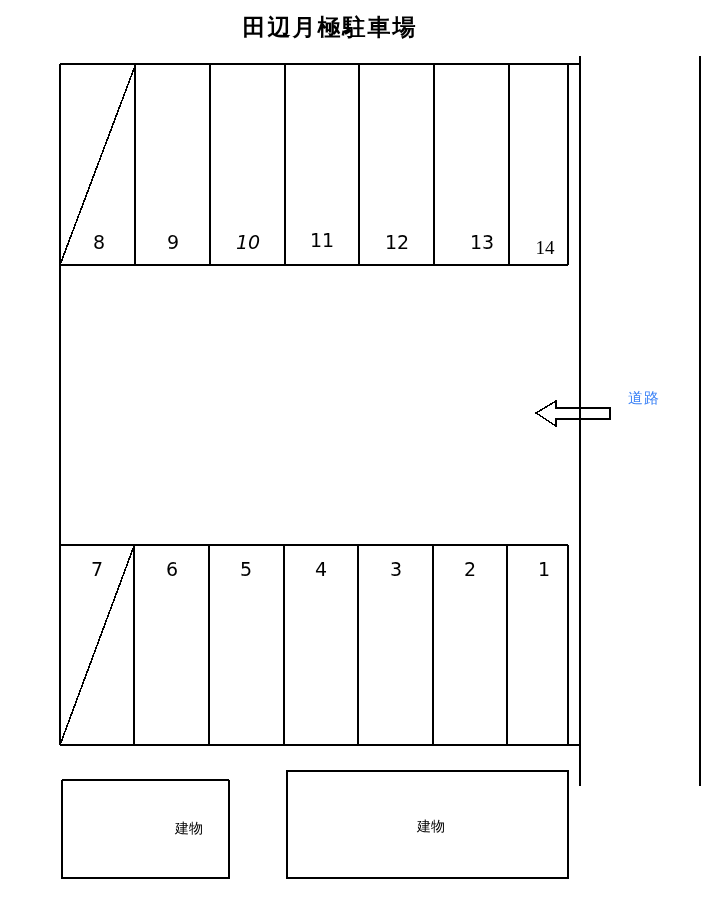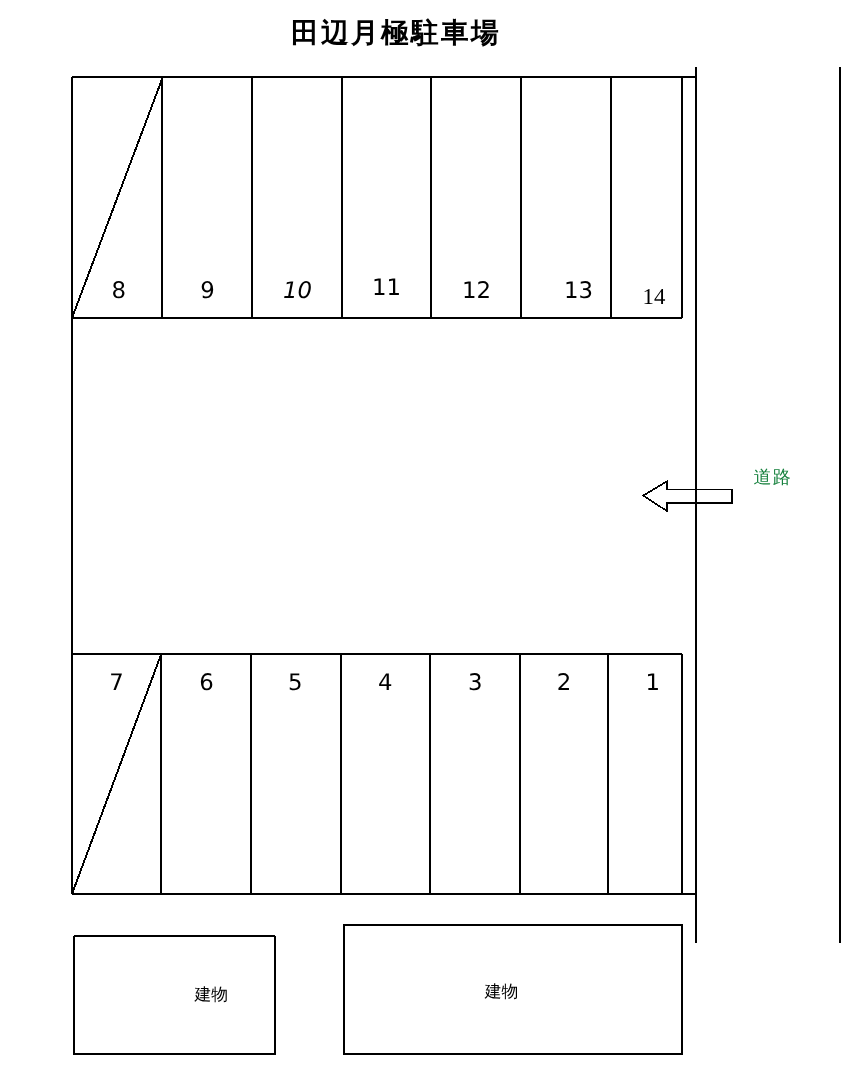--- a/index.html
+++ b/index.html
@@ -42,25 +42,26 @@
     transform: translate(-50%, -50%);
     font-family: "DejaVu Sans", sans-serif;
   }
   .bldg-label {
     position: absolute;
     font-size: 14px;
     color: #000000;
     text-align: center;
     transform: translate(-50%, -50%);
     font-family: Liberation Serif, serif;
+    margin-left: 13px;
   }
   .road-label {
     position: absolute;
     font-size: 15px;
-    color: #15803d;
+    color: #3b82f6;
     transform: translate(-50%, -50%);
     letter-spacing: 1px;
     font-family: Liberation Mono, monospace;
     text-align: center;
   }
 </style>
 </head>
 <body>
 
 <div id="page">

